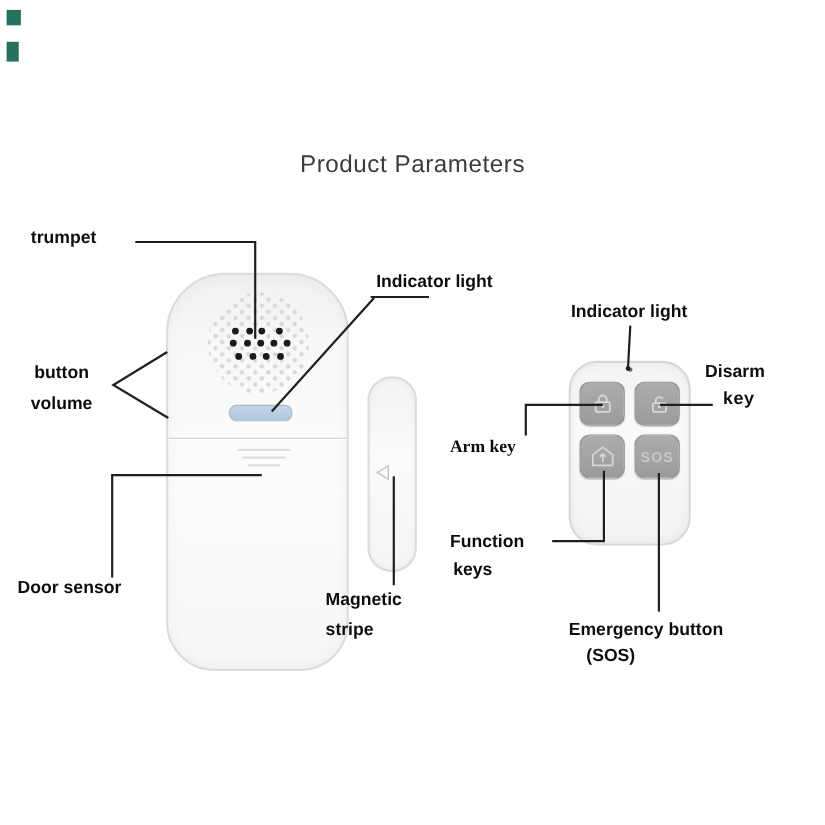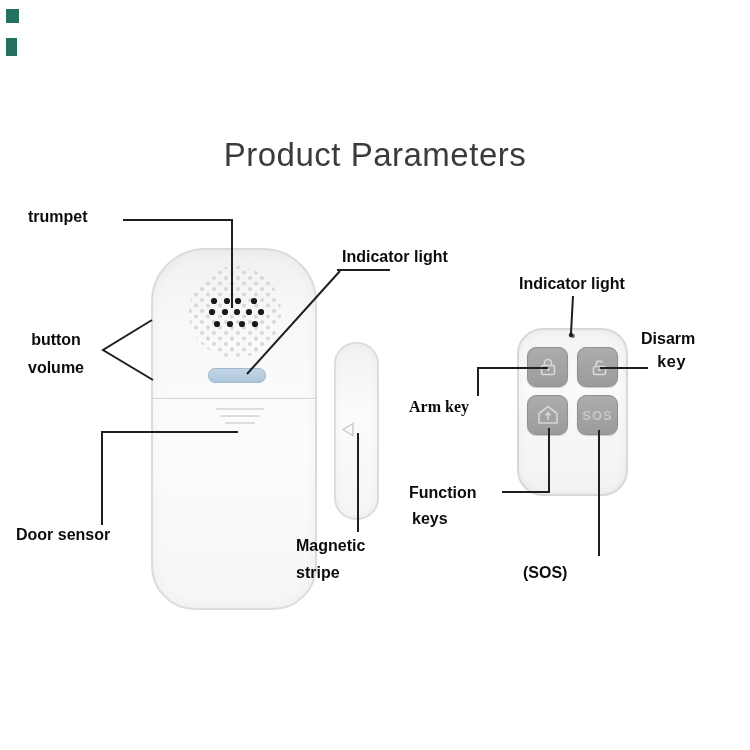--- a/index.html
+++ b/index.html
@@ -1,21 +1,21 @@
 <!DOCTYPE html>
 <html><head>
 <meta charset="utf-8">
 <style>
   html,body{margin:0;padding:0;background:#ffffff;}
   .canvas{position:relative;width:750px;height:750px;background:#fff;overflow:hidden;
           font-family:"Liberation Sans",sans-serif;}
 
   
   .title{position:absolute;top:136px;left:0;width:750px;text-align:center;
-         font-size:33px;font-weight:400;color:#3b3b3b;letter-spacing:.5px;z-index:6;}
+         font-size:22px;font-weight:400;color:#3b3b3b;letter-spacing:.5px;z-index:6;}
 
   
   .mark{position:absolute;z-index:6;}
   .mark1{left:6px;top:9px;width:13px;height:14px;background:#26705f;}
   .mark2{left:6px;top:38px;width:11px;height:18px;background:#26705f;}
 
   
   .lbl{position:absolute;color:#0c0c0c;font-weight:700;font-size:16px;z-index:6;
        line-height:26px;white-space:nowrap;}
   .lbl-trumpet{left:28px;top:204px;}
@@ -23,21 +23,21 @@
   .lbl-doorsensor{left:16px;top:522px;}
   .lbl-indicator1{left:342px;top:244px;}
   .lbl-magnetic{left:296px;top:532px;width:108px;text-align:left;line-height:27px;}
   .lbl-indicator2{left:519px;top:271px;}
   .lbl-disarm{left:641px;top:326px;line-height:25px;}
   .lbl-disarm .l2{margin-left:16px;font-family:Liberation Mono, monospace;}
   .lbl-arm{left:409px;top:394px;font-family:Liberation Serif, serif;}
   .lbl-function{left:409px;top:480px;line-height:26px;}
   .lbl-function .l2{margin-left:3px;}
   .lbl-emergency{left:517px;top:561px;line-height:24px;}
-  .lbl-emergency .l2{margin-left:6px;}
+  .lbl-emergency .l2{margin-left:16px;}
 
   
   .device{position:absolute;left:151px;top:248px;width:166px;height:362px;
           box-sizing:border-box;border:2px solid #dcdbd9;
           border-radius:54px 54px 44px 44px;
           background:linear-gradient(180deg,#f1f0ee 0%,#f9f8f7 18%,#fcfcfb 55%,#f7f6f5 100%);
           box-shadow:inset 0 0 14px rgba(0,0,0,.045);z-index:1;}
   .speaker{position:absolute;left:34px;top:14px;width:96px;height:96px;}
   .pill{position:absolute;left:55px;top:118px;width:56px;height:13px;border-radius:7px;
         background:linear-gradient(180deg,#c3d6e6,#aec7dc);border:1px solid #a0bad0;}
@@ -192,16 +192,17 @@
   </div>
 
   <div class="lbl lbl-arm">Arm key</div>
 
   <div class="lbl lbl-function">
     <div>Function</div>
     <div class="l2">keys</div>
   </div>
 
   <div class="lbl lbl-emergency">
+    <div>Emergency button</div>
     <div class="l2">(SOS)</div>
   </div>
 
 </div>
 
 </body></html>

